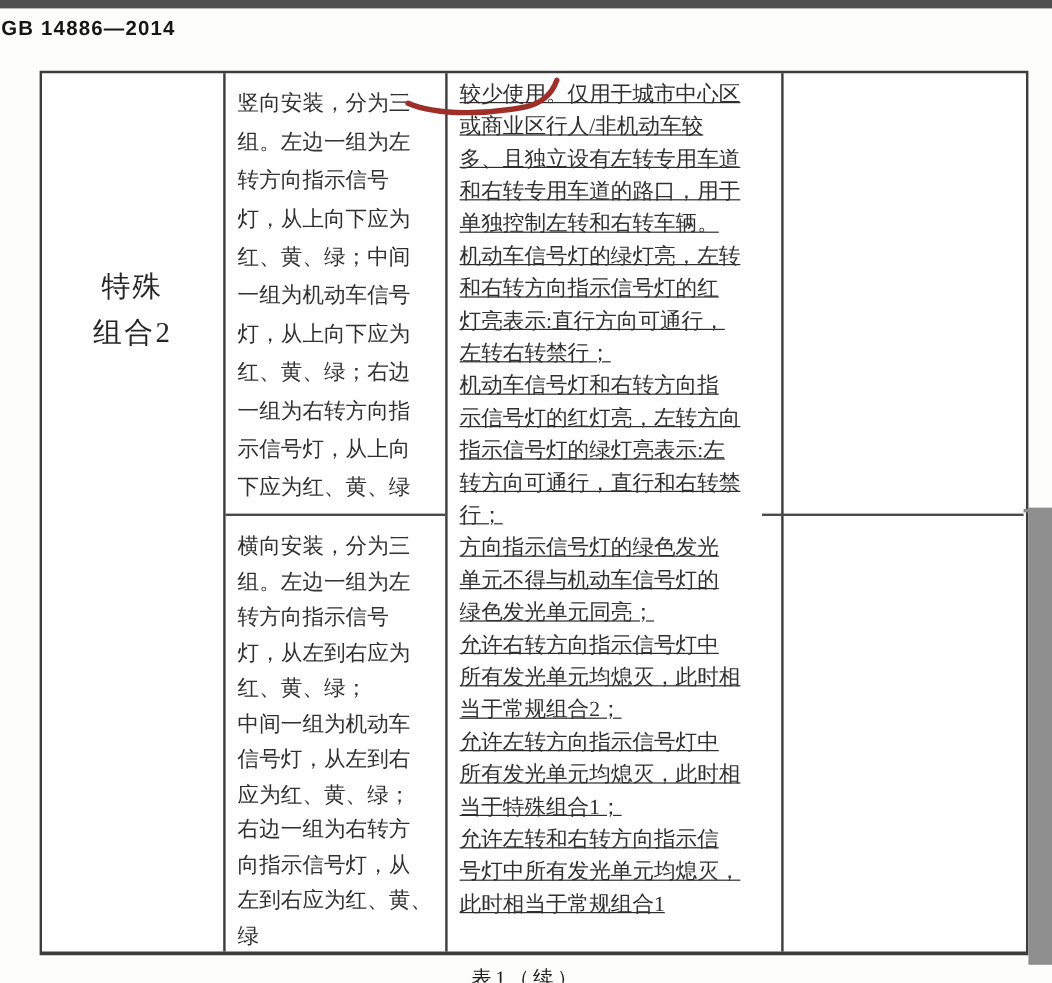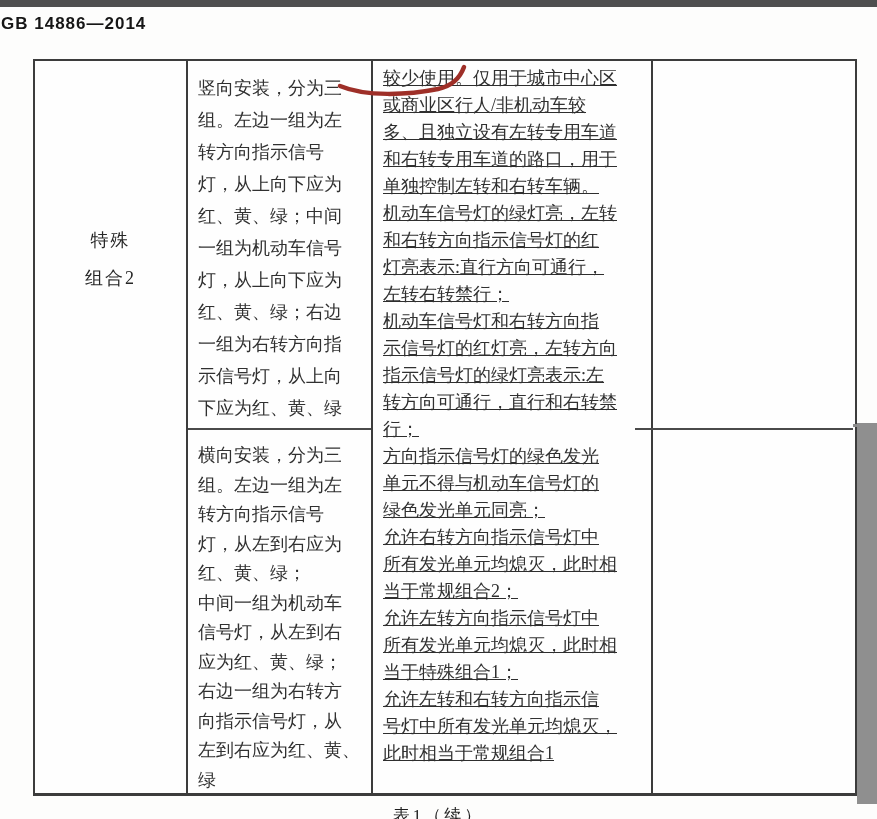--- a/index.html
+++ b/index.html
@@ -15,26 +15,26 @@
   }
   .table{
     position:absolute;left:33px;top:59px;width:820px;height:732px;
     border:2px solid #3c3c3c;border-bottom-width:3px;background:#fefefe;
   }
   .cell{position:absolute;box-sizing:border-box;}
   .col1{left:0;top:0;width:153px;height:100%;border-right:2px solid #3c3c3c;}
   .col2{left:153px;top:0;width:185px;height:100%;border-right:2px solid #3c3c3c;}
   .col3{left:338px;top:0;width:280px;height:100%;border-right:2px solid #3c3c3c;text-decoration:underline;}
   .col4{left:600px;top:0;width:218px;height:100%;}
-  .subcell-top{position:absolute;left:0;top:0;width:100%;height:367px;box-sizing:border-box;}
+  .subcell-top{position:absolute;left:0;top:0;width:100%;height:367px;box-sizing:border-box;font-family:Liberation Mono, monospace;}
   .subcell-bottom{position:absolute;left:0;top:367px;width:100%;height:365px;border-top:2px solid #4a4a4a;box-sizing:border-box;}
   .pre{white-space:pre-line;}
   .row-label{
     position:absolute;left:0;top:160px;width:100%;text-align:center;
-    font-size:18px;line-height:38px;letter-spacing:2px;color:#262626;
+    font-size:24px;line-height:38px;letter-spacing:2px;color:#262626;
   }
   .install-text{padding:11px 6px 0 10px;font-size:18px;color:#303030;}
   .install-vertical{line-height:32px;}
   .install-horizontal{line-height:29.5px;}
   .usage-text{padding:4px 6px 0 10px;font-size:18px;line-height:27px;color:#303030;}
   .swoosh{position:absolute;left:336px;top:62px;width:134px;height:40px;pointer-events:none;}
   .gray-band{position:absolute;left:857px;top:423px;width:20px;height:381px;background:#8f8f8f;}
   .divider-ext{position:absolute;left:853px;top:424px;width:24px;height:3px;background:#8a8a8a;}
   .caption{
     position:absolute;left:0;top:804px;width:877px;text-align:center;

